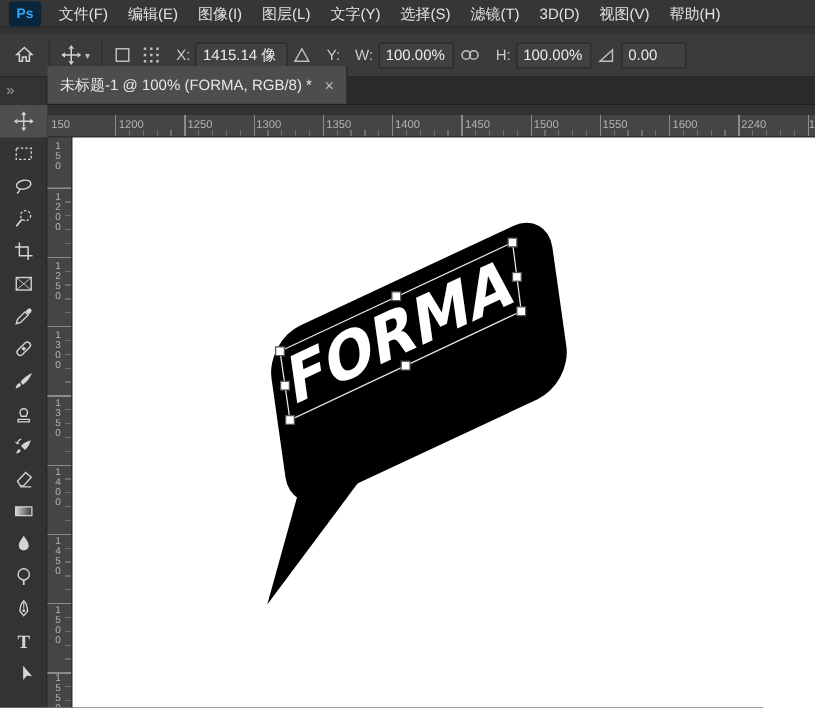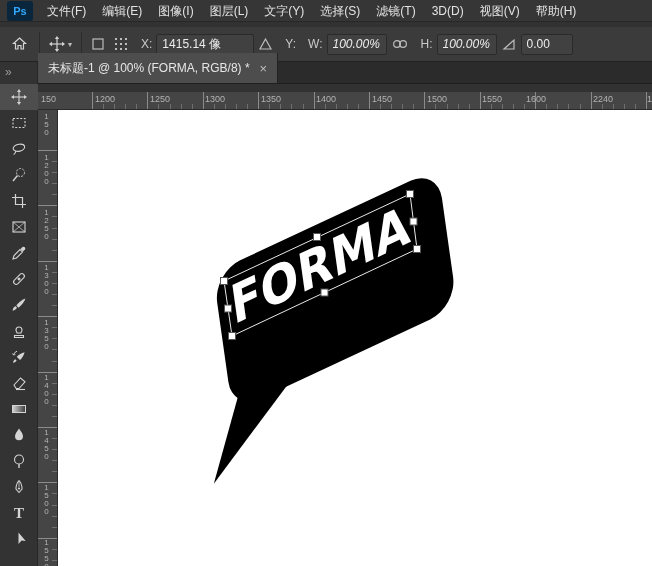--- a/index.html
+++ b/index.html
@@ -18,21 +18,21 @@
   
   .optionsbar { position:absolute; left:0; top:27px; width:652px; height:35px; background:#3b3b3b;
                 border-bottom:1px solid #222; display:flex; align-items:center; color:#cfcfcf; font-size:12px; }
   .opt-btn { width:30px; height:28px; display:flex; align-items:center; justify-content:center; margin-left:4px; }
   .opt-sep { width:1px; height:24px; background:#2c2c2c; margin:0 5px; }
   .tool-indicator { display:flex; align-items:center; gap:3px; padding:0 4px; }
   .caret { font-size:8px; color:#bdbdbd; }
   .opt-label { margin:0 4px 0 8px; color:#c9c9c9; }
   .opt-input { height:21px; background:#414141; border:1px solid #2a2a2a; border-radius:2px;
                color:#ececec; font-size:12px; font-family:"Liberation Sans",sans-serif; padding:0 5px; }
-  .w-x { width:98px; } .w-wh { width:60px;font-style:italic; } .w-a { width:52px; }
+  .w-x { width:74px; } .w-wh { width:60px; } .w-a { width:52px; }
   .icon-btn { display:flex; align-items:center; justify-content:center; padding:0 5px; height:26px; }
 
   
   .tabbar { position:absolute; left:38px; top:62px; width:614px; height:22px; background:#2b2b2b;
             border-bottom:1px solid #1f1f1f; display:flex; align-items:flex-end; }
   .tab { height:30px; background:#4d4d4d; color:#e6e6e6; font-size:12px; display:flex; align-items:center;
          padding:0 10px; gap:10px; border-right:1px solid #222; }
   .tab-close { color:#bdbdbd; font-size:13px; line-height:1; cursor:default; }
 
   
@@ -291,21 +291,21 @@
   <div class="hruler">
     <span class="hlabel" style="left:3px">150</span>
     <span class="hlabel" style="left:57px">1200</span>
     <span class="hlabel" style="left:112px">1250</span>
     <span class="hlabel" style="left:167px">1300</span>
     <span class="hlabel" style="left:223px">1350</span>
     <span class="hlabel" style="left:278px">1400</span>
     <span class="hlabel" style="left:334px">1450</span>
     <span class="hlabel" style="left:389px">1500</span>
     <span class="hlabel" style="left:444px">1550</span>
-    <span class="hlabel" style="left:488px">1600</span>
+    <span class="hlabel" style="left:500px">1600</span>
     <span class="hlabel" style="left:555px">2240</span>
     <span class="hlabel" style="left:609px">1700</span>
   </div>
   <div class="vruler">
     <span class="vlabel" style="top:2px">150</span>
     <span class="vlabel" style="top:43px">1200</span>
     <span class="vlabel" style="top:98px">1250</span>
     <span class="vlabel" style="top:153px">1300</span>
     <span class="vlabel" style="top:208px">1350</span>
     <span class="vlabel" style="top:263px">1400</span>

